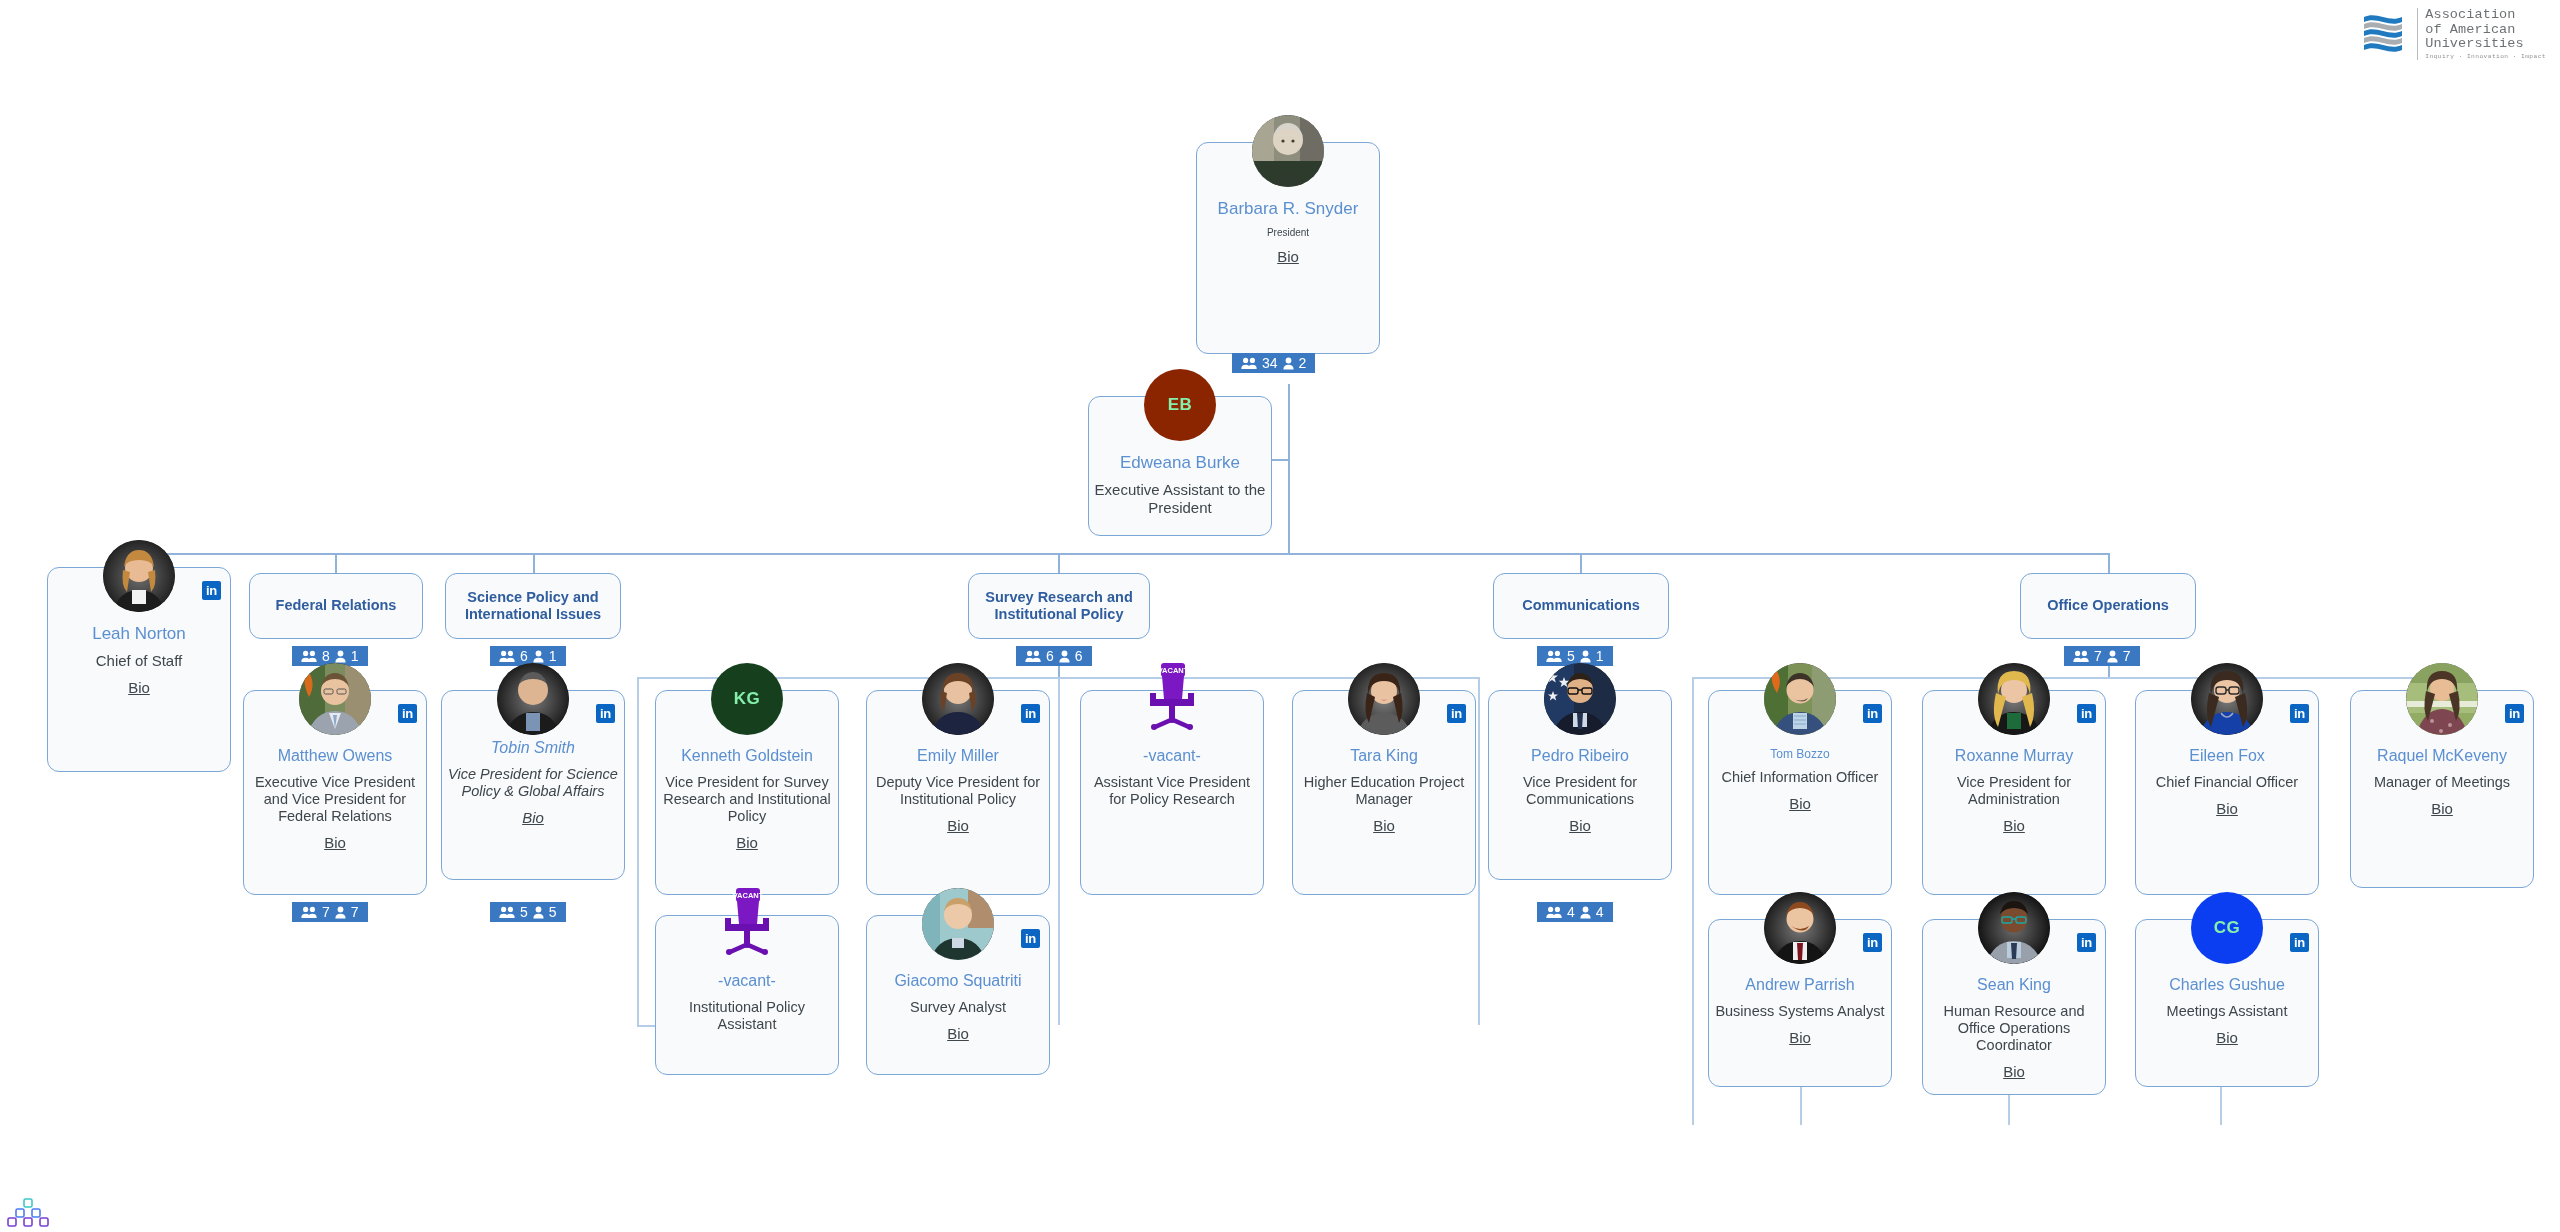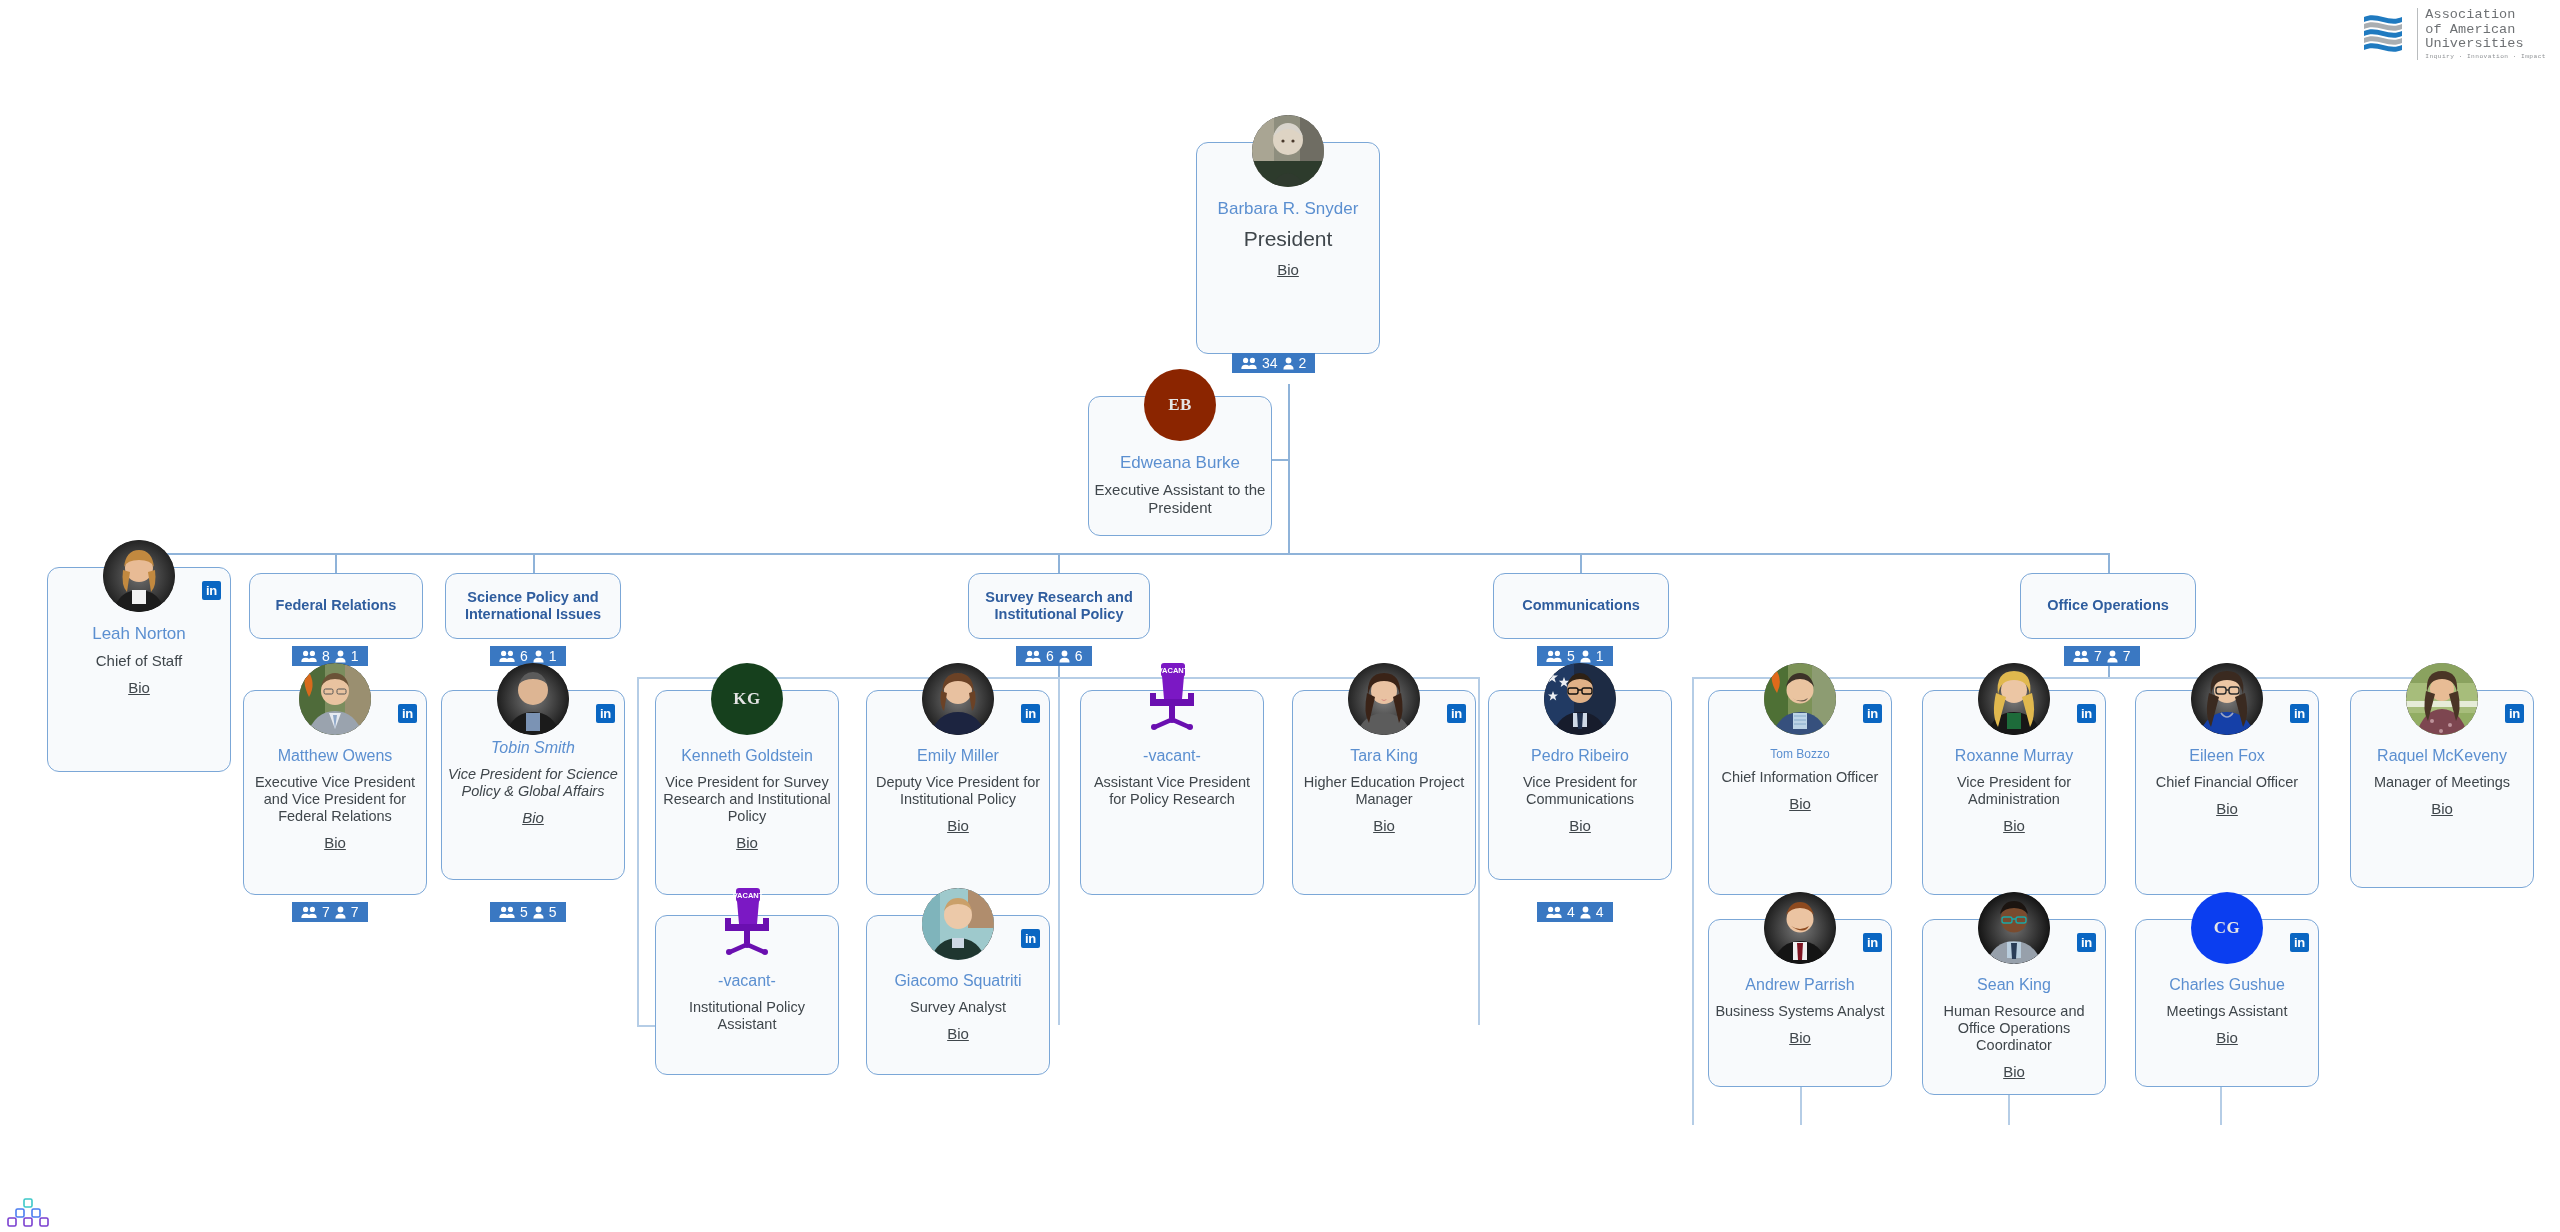--- a/index.html
+++ b/index.html
@@ -67,24 +67,23 @@
     border-radius: 50%;
     overflow: hidden;
     background: #3a3a3a;
   }
   .card .avatar svg { display: block; }
   .initials {
     display: flex;
     align-items: center;
     justify-content: center;
     width: 100%; height: 100%;
-    color: #e5e5e5;
+    color: #86efac;
     font-weight: bold;
     letter-spacing: .5px;
-    font-family: Liberation Serif, serif;
   }
   .card .body {
     position: absolute;
     left: 4px; right: 4px;
   }
   .name {
     color: #5b8fd0;
     line-height: 1.18;
     margin-bottom: 8px;
   }
@@ -248,21 +247,21 @@
           <circle cx="36" cy="25" r="15" fill="#ded4c4"></circle>
           <path d="M21 22 q15 -16 30 0 q-4 -14 -15 -14 q-11 0 -15 14z" fill="#d8d4cc"></path>
           <path d="M19 70 q17 -24 34 0 z" fill="#2f3a2e"></path>
           <circle cx="31" cy="26" r="1.6" fill="#4a3a2c"></circle>
           <circle cx="41" cy="26" r="1.6" fill="#4a3a2c"></circle>
         </g>
       </svg>
     </div>
     <div class="body" style="top:56px;">
       <div class="name" style="font-size:17px;">Barbara R. Snyder</div>
-      <div class="title" style="font-size:21px;">President</div>
+      <div class="title" style="font-size:10px;">President</div>
       <a class="bio" style="font-size:15px;">Bio</a>
     </div>
   </div>
   <div class="counter" style="left:1232px; top:353px;">
     <span>
       <svg width="16" height="13" viewBox="0 0 16 13">
           <circle cx="4.6" cy="3.4" r="2.6" fill="#fff"></circle>
           <circle cx="11.4" cy="3.4" r="2.6" fill="#fff"></circle>
           <path d="M0.3 12 q0 -4.2 4.3 -4.2 q4.3 0 4.3 4.2z" fill="#fff"></path>
           <path d="M7 12 q0 -4.2 4.4 -4.2 q4.3 0 4.3 4.2z" fill="#fff"></path>

